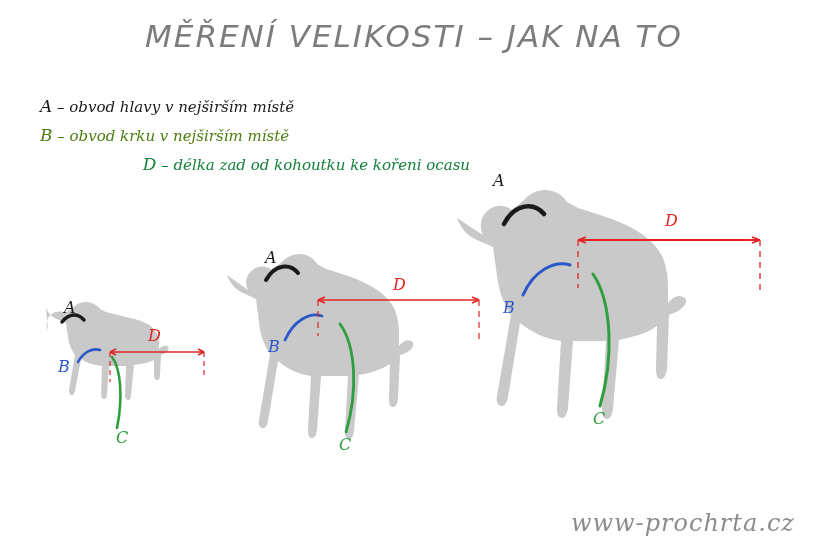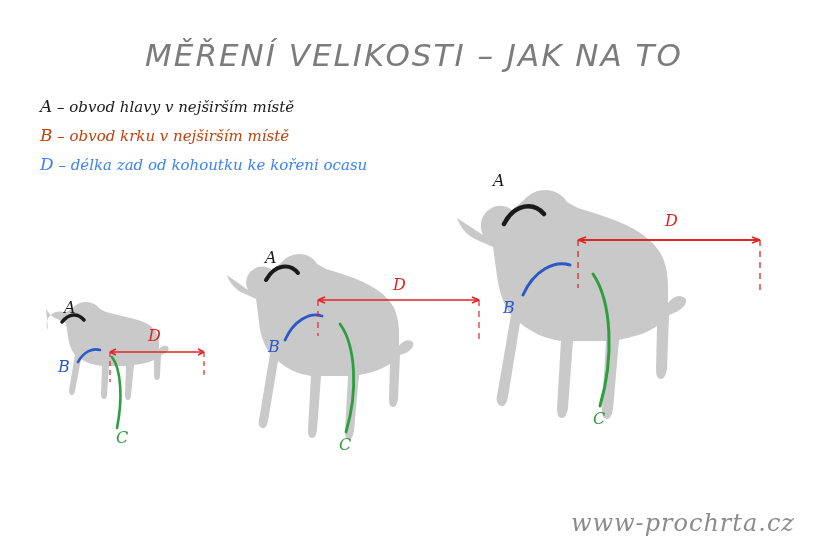--- a/index.html
+++ b/index.html
@@ -21,43 +21,42 @@
     left: 0;
     width: 828px;
     text-align: center;
     font-family: "DejaVu Sans", sans-serif;
     font-size: 31px;
     letter-spacing: 2px;
     color: #7c7c7c;
     font-style: italic;
     font-weight: 400;
     white-space: nowrap;
-    margin-top: 19px;
   }
   #legend {
     position: absolute;
     top: 92px;
     left: 40px;
     width: 430px;
   }
   .legend-row {
     font-family: "DejaVu Serif", serif;
     font-style: italic;
     font-size: 15px;
     line-height: 28px;
     white-space: nowrap;
   }
   .legend-row .key {
     font-size: 17px;
     font-weight: 400;
   }
   .lg-a { color: #1a1a1a; }
-  .lg-b { color: #c2410c; }
+  .lg-b { color: #4d7c0f; }
   .lg-c { color: #2f9e3f; }
-  .lg-d { color: #3b82f6; }
+  .lg-d { color: #15803d; text-align: right; }
 
   #watermark {
     position: absolute;
     right: 33px;
     bottom: 18px;
     font-family: "DejaVu Serif", serif;
     font-style: italic;
     font-size: 24px;
     color: #8c8c8c;
     letter-spacing: 1px;

